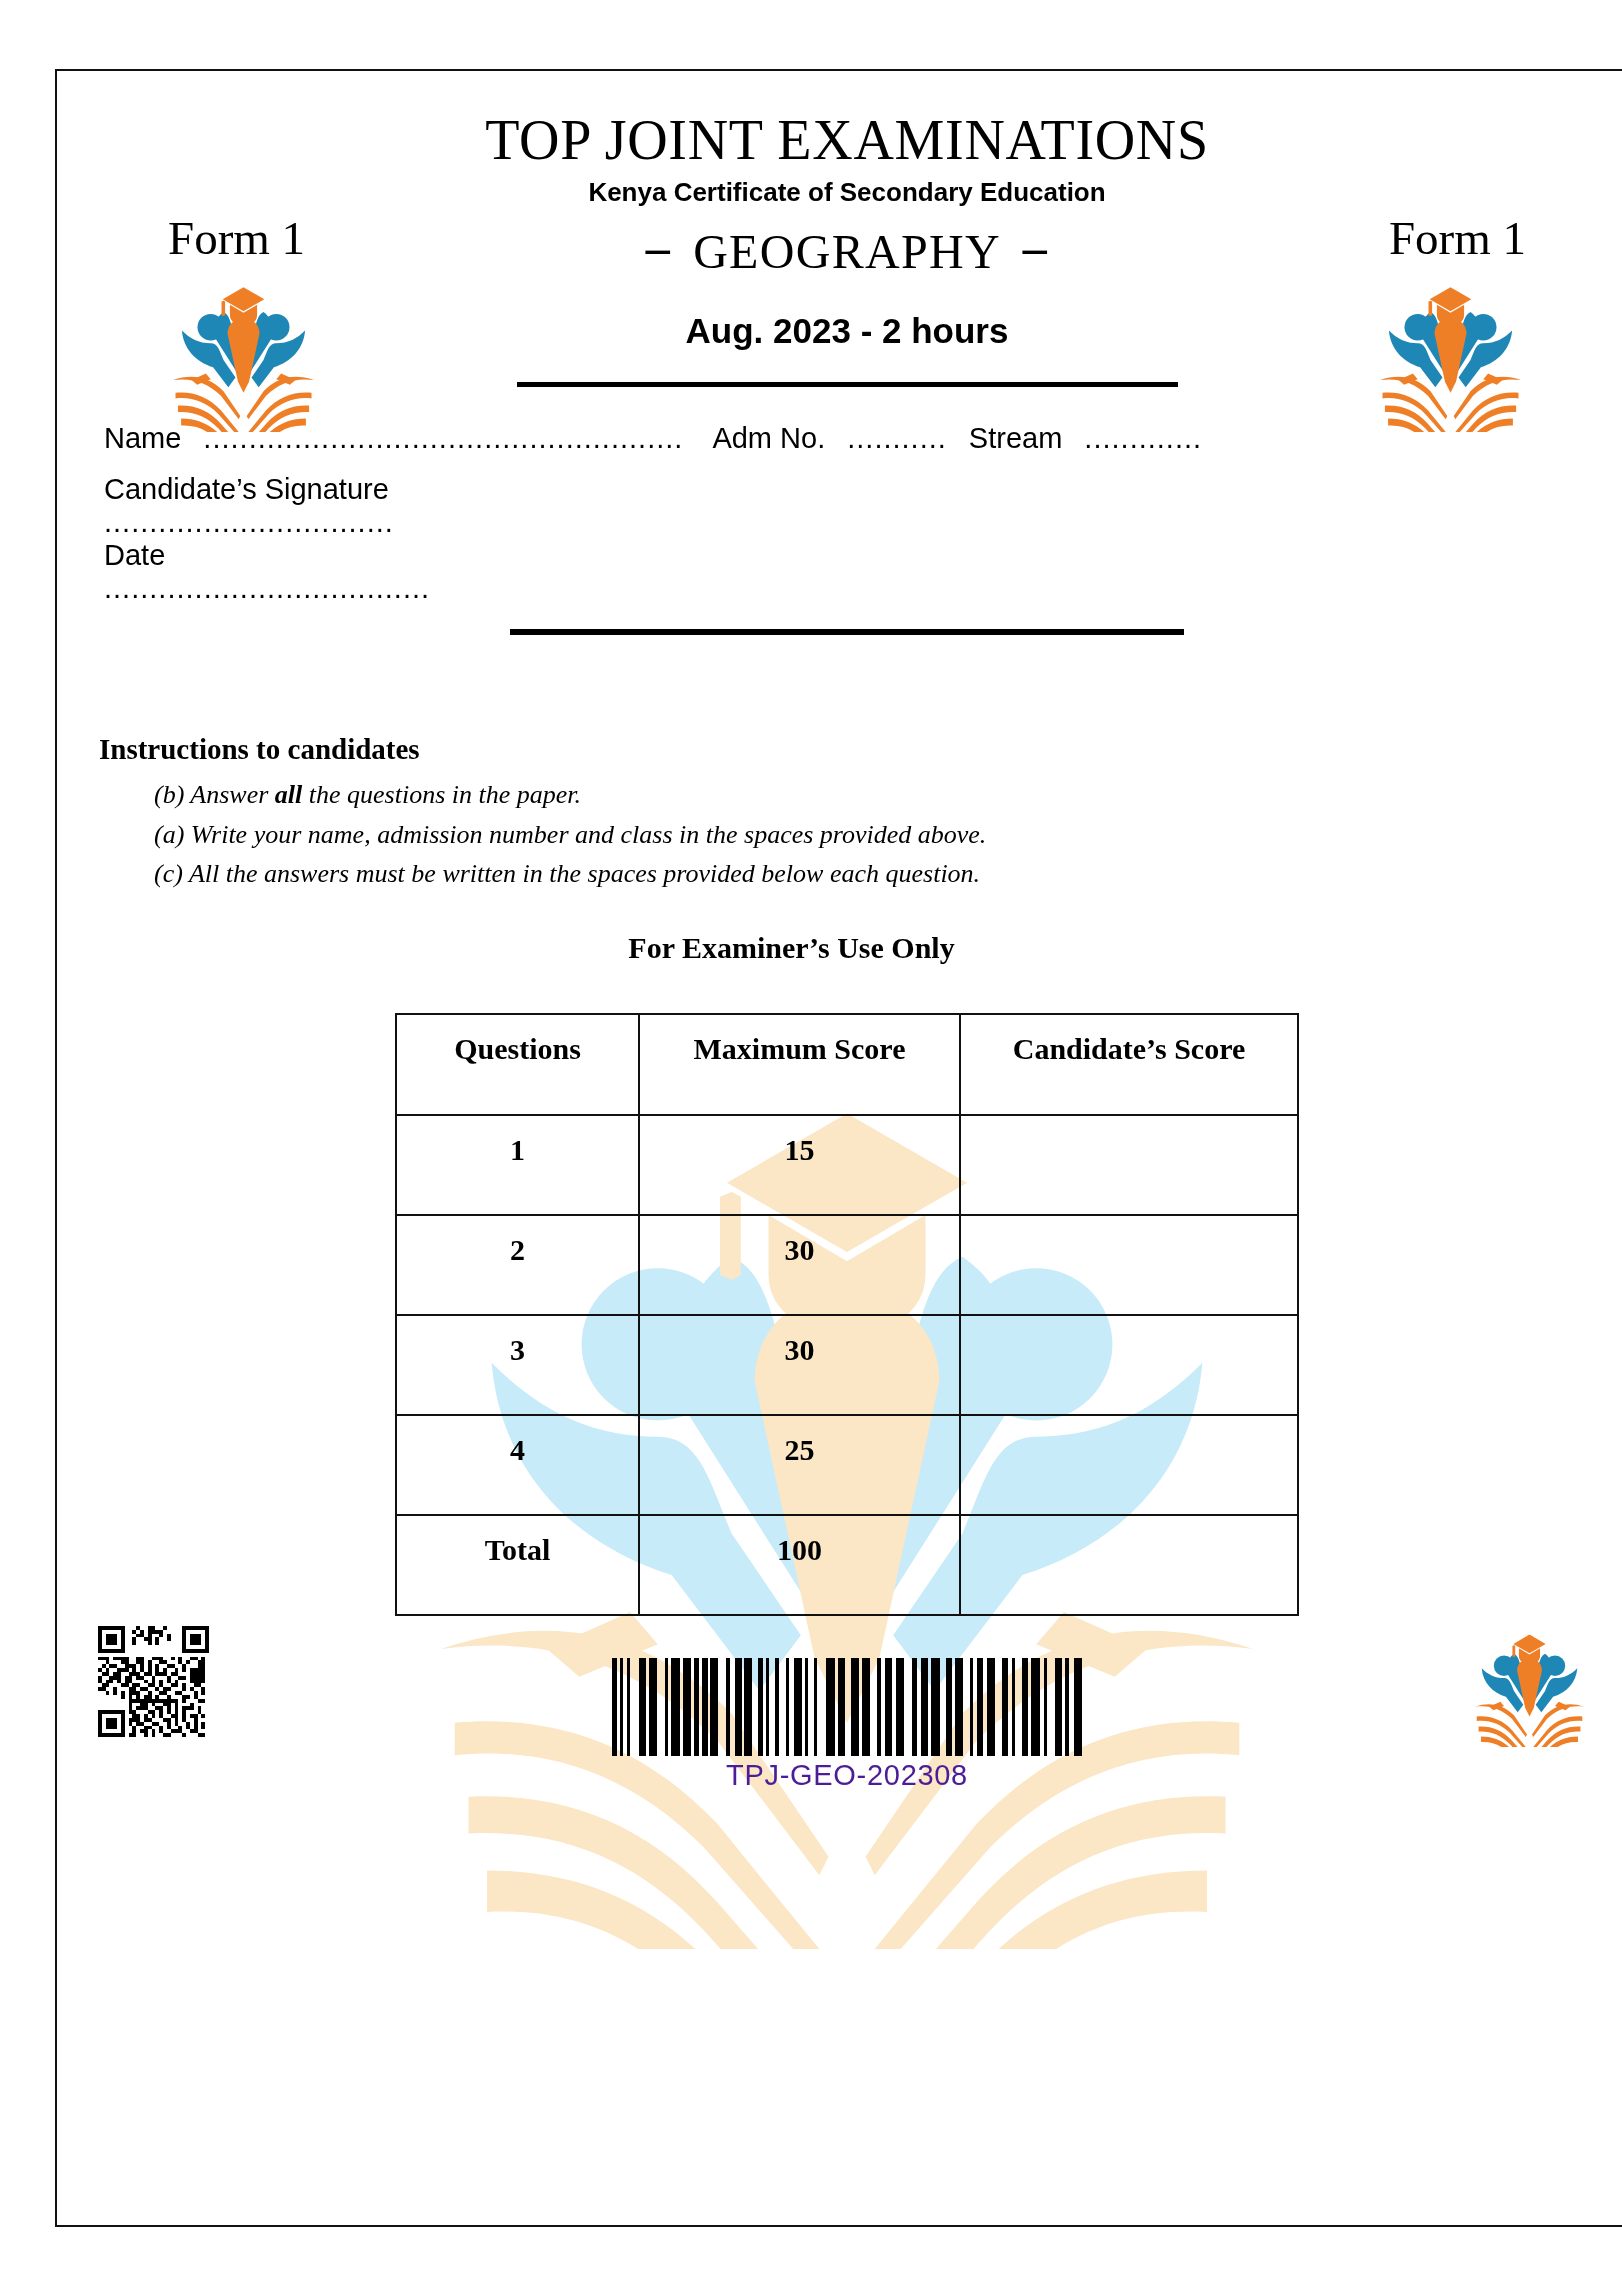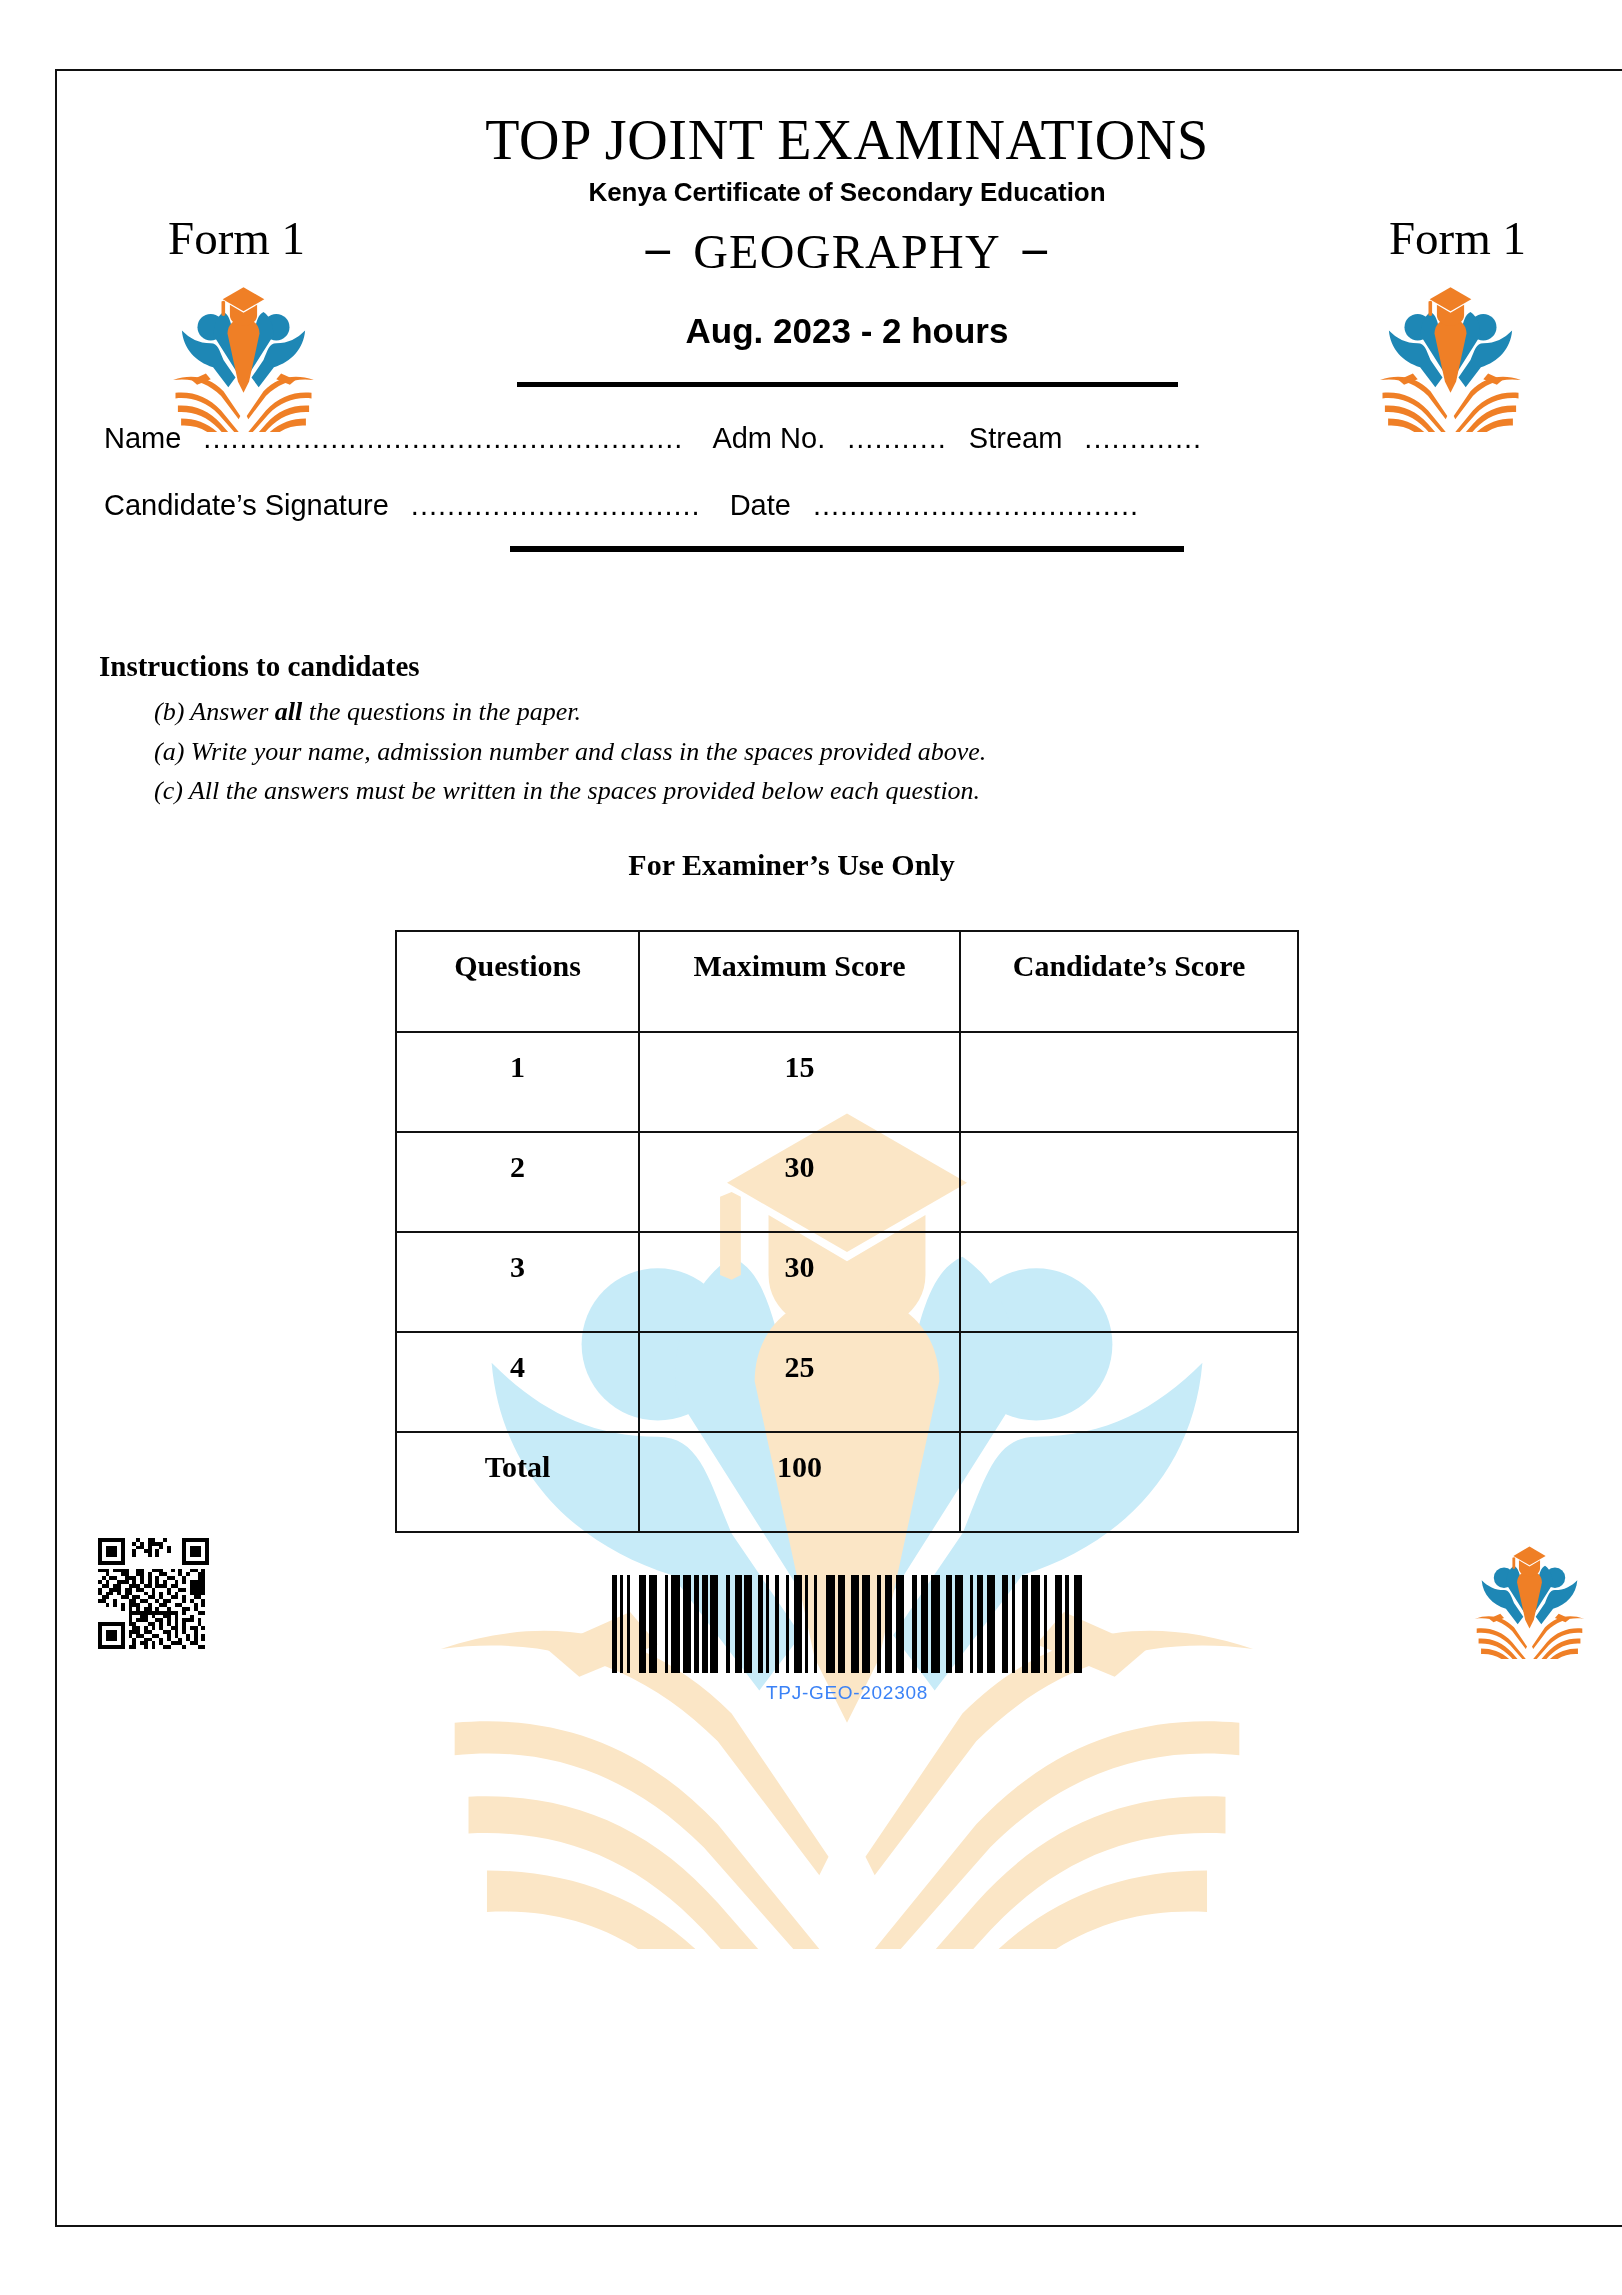--- a/index.html
+++ b/index.html
@@ -39,21 +39,21 @@
 
   
   .rule{height:5.9px;background:#000;margin:0 auto;}
   .rule-top{width:661px;margin-top:9.2px;}
   .rule-bot{width:674px;margin-top:23.6px;}
 
   
   .fields{margin-top:35px;padding-left:47px;padding-right:40px;
           font-family:"Liberation Sans",sans-serif;}
   .fld-line{font-size:29px;display:flex;align-items:baseline;white-space:nowrap;}
-  .fld-line.second{margin-top:34px;}
+  .fld-line.second{margin-top:18px;flex-direction:column;}
   .dots{letter-spacing:1px;}
   .gap-sm{display:inline-block;width:22px;}
   .gap-md{display:inline-block;width:29px;}
 
   
   .instr-head{margin-top:98px;padding-left:42px;font-size:29px;font-weight:700;}
   .instr-list{padding-left:97px;margin-top:9.2px;}
   .instr-item{font-size:26px;font-style:italic;line-height:1.52;}
   .instr-item b{font-weight:700;font-style:italic;}
 
@@ -70,22 +70,22 @@
   table.score th{height:81px;}
   table.score col.c1{width:243px;}
   table.score col.c2{width:321px;}
   table.score col.c3{width:338px;}
 
   
   .barcode-wrap{margin:42px auto 0 auto;width:471px;text-align:center;}
   .bars{height:98px;display:flex;align-items:stretch;justify-content:center;}
   .bars i{display:block;background:#000;height:100%;}
   .bars i.sp{background:transparent;}
-  .bc-label{font-family:"Liberation Sans",sans-serif;font-size:19px;
-            letter-spacing:0.7px;margin-top:9px;color:#3b82f6;}
+  .bc-label{font-family:"Liberation Sans",sans-serif;font-size:29px;
+            letter-spacing:0.7px;margin-top:3px;color:#4c1d95;}
 
   
   .footer{position:absolute;left:0;right:0;bottom:38px;height:164px;}
   .qr{position:absolute;left:41px;bottom:17px;width:111px;height:111px;}
   .qr svg{width:100%;height:100%;display:block;}
   .logo-foot{position:absolute;right:42px;bottom:6.5px;width:131px;height:118px;}
   .logo-foot svg{width:100%;height:100%;display:block;}
 </style>
 </head>
 <body>

